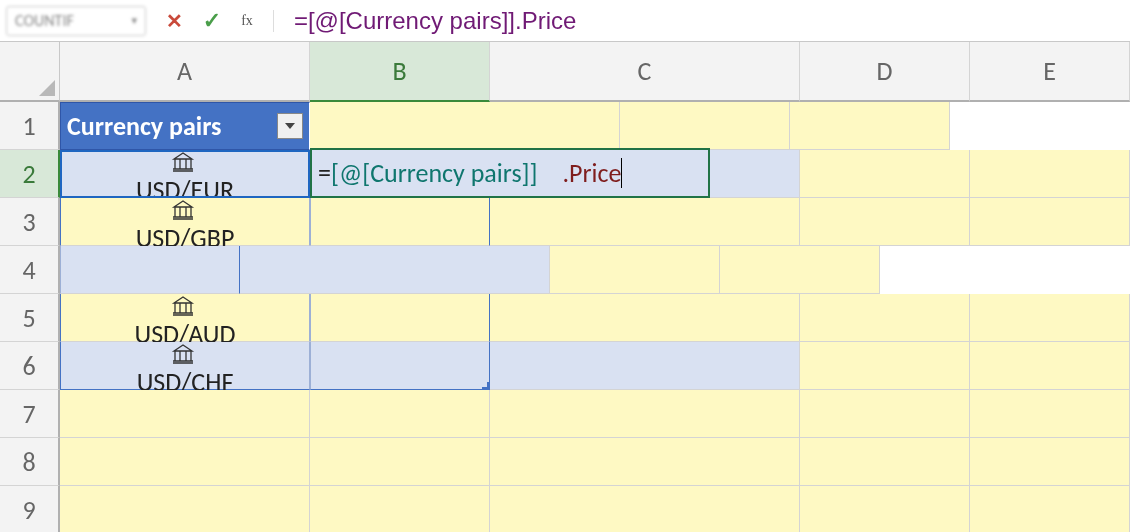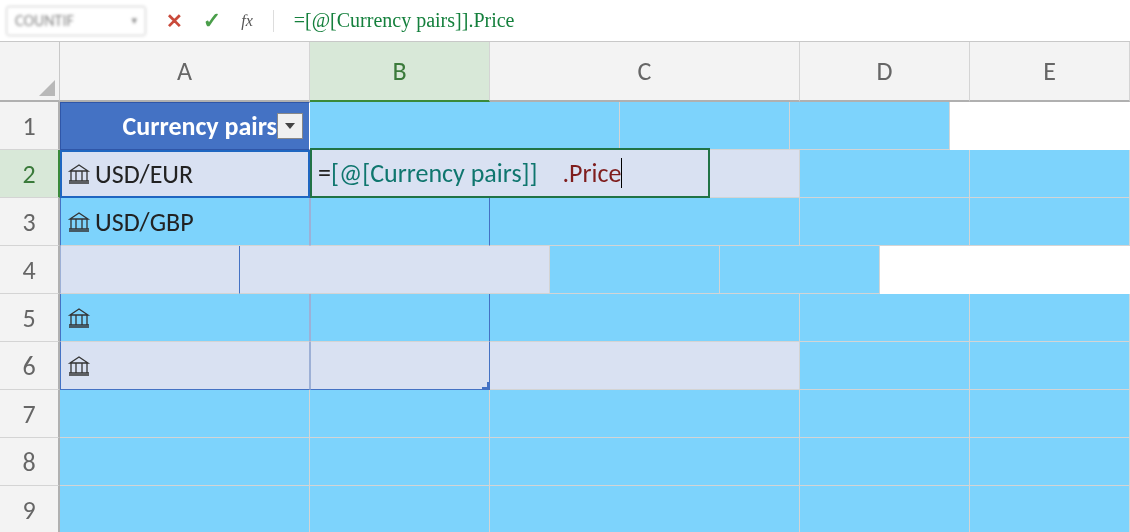--- a/index.html
+++ b/index.html
@@ -31,23 +31,23 @@
       padding: 0 8px;
       color: #888;
       font-size: 16px;
       filter: blur(1.5px);
       justify-content: space-between;
     }
     .name-box-chev { font-size: 11px; color:#888; }
     .fb-icons { display: flex; align-items: center; gap: 20px; padding: 0 10px; }
     .fb-cancel { color: #c94a3b; font-size: 20px; font-weight: bold; }
     .fb-enter { color: #4a9e4a; font-size: 22px; font-weight: bold; }
-    .fb-fx { font-family: "Times New Roman", serif; font-style: italic; font-size: 16px; color: #555; }
+    .fb-fx { font-family: "Times New Roman", serif; font-size: 14px; color: #555; }
     .fb-sep { width:1px; height:22px; background:#ddd; }
-    .formula-text { font-size: 20px; color: #15803d; font-family: Liberation Serif, serif; }
+    .formula-text { font-size: 24px; color: #701a75; font-family: Liberation Sans, sans-serif; }
     
     
     .sheet { display: flex; }
     .corner {
       width: 60px; height: 60px;
       border-right: 1px solid #c8c8c8;
       border-bottom: 2px solid #b0b0b0;
       background: #f3f3f3;
       position: relative;
     }
@@ -80,52 +80,52 @@
     }
     .row-h.active { background:#d8e8d8; color:#3a7a3a; border-right-color:#3a8a3a;}
     .cell {
       border-right: 1px solid #d4d4d4;
       border-bottom: 1px solid #d4d4d4;
       display:flex; align-items:center;
       font-size: 26px;
       padding: 0 6px;
       color:#222;
       position: relative;
-      background:#7dd3fc;
+      background:#fef9c3;
     }
     
     
     .cA { width: 250px; }
     .cB { width: 180px; } 
     .cC { width: 310px; }
     .cD { width: 170px; }
     .cE { width: 160px; }
     
     
     .th {
       background: #4472C4;
       color: #fff;
       font-weight: bold;
       border-top: 1px solid #2f56a8;
       border-bottom: 1px solid #2f56a8;
       border-right: 1px solid #fff;
-      justify-content: flex-end;
+      justify-content: space-between;
     }
     .th-first { border-left: 1px solid #2f56a8; }
     .filter-btn {
       width: 26px; height: 26px;
       background: #f0f0f0;
       border: 1px solid #888;
       display:flex; align-items:center; justify-content:center;
     }
     .filter-btn svg { width:12px; height:8px; }
     
     
     .band { background: #D9E1F2; }
-    .tbl-data { border-left: 1px solid #9db0d6; border-right: 1px solid #9db0d6; }
+    .tbl-data { border-left: 1px solid #9db0d6; border-right: 1px solid #9db0d6; flex-direction: column; }
     .tbl-left { border-left: 1px solid #4472C4; }
     .tbl-right { border-right: 1px solid #4472C4; }
     
     .bank-icon { margin-right: 4px; display:inline-flex; }
     .bank-icon svg { width:24px; height:24px; stroke:#333; fill:none; stroke-width:1.3; }
     
     
     .editing-cell {
       position: absolute;
       border: 2px solid #217346;
@@ -250,35 +250,37 @@
   </div>
 
   <div class="row">
     <div class="row-h">5</div>
     <div class="cell cA tbl-data tbl-left">
       <span class="bank-icon">
         <svg viewBox="0 0 24 24">
             <path d="M3 9 L12 3 L21 9 Z M4 9 V19 M9 9 V19 M15 9 V19 M20 9 V19 M2 19 H22 M2 21 H22"></path>
           </svg>
       </span>
+      <span>USD/AUD</span>
     </div>
     <div class="cell cB tbl-data tbl-right"></div>
     <div class="cell cC"></div>
     <div class="cell cD"></div>
     <div class="cell cE"></div>
   </div>
 
   <div class="row">
     <div class="row-h">6</div>
     <div class="cell cA band tbl-data tbl-left" style="border-bottom:1px solid #4472C4;">
       <span class="bank-icon">
         <svg viewBox="0 0 24 24">
             <path d="M3 9 L12 3 L21 9 Z M4 9 V19 M9 9 V19 M15 9 V19 M20 9 V19 M2 19 H22 M2 21 H22"></path>
           </svg>
       </span>
+      <span>USD/CHF</span>
     </div>
     <div class="cell cB band tbl-data tbl-right" style="border-bottom:1px solid #4472C4;">
       <span class="tbl-handle"></span>
     </div>
     <div class="cell cC band"></div>
     <div class="cell cD"></div>
     <div class="cell cE"></div>
   </div>
 
   <div class="row">

